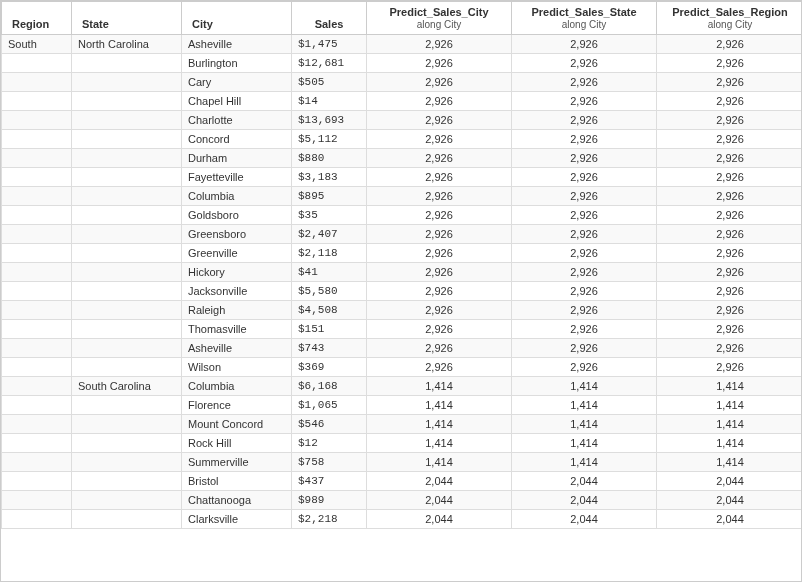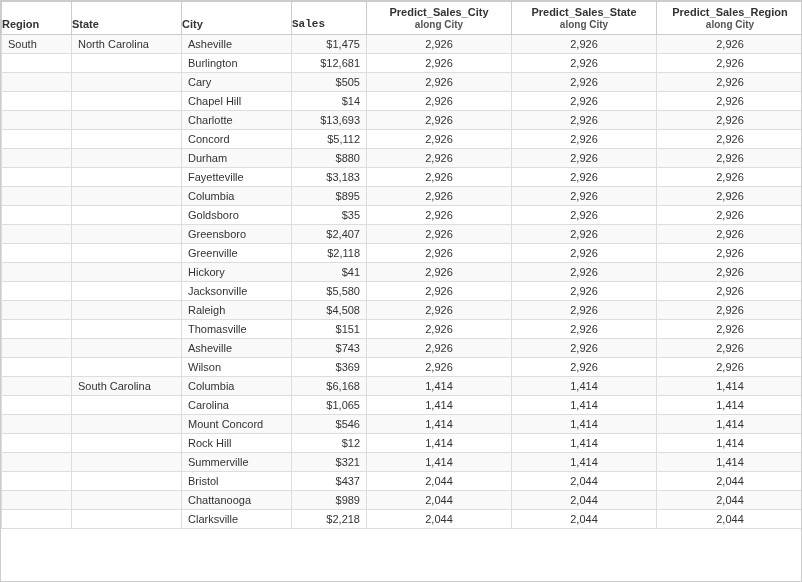--- a/index.html
+++ b/index.html
@@ -24,57 +24,56 @@
     col.col-state  { width: 110px; }
     col.col-city   { width: 110px; }
     col.col-sales  { width: 75px; }
     col.col-pred-city   { width: 145px; }
     col.col-pred-state  { width: 145px; }
     col.col-pred-region { width: 147px; }
 
     thead tr th {
       background: #fff;
       border: 1px solid #ccc;
-      padding: 4px 0;
+      padding: 4px 10px;
       text-align: left;
       font-weight: bold;
       font-size: 11px;
       vertical-align: bottom;
       position: sticky;
       top: 0;
       z-index: 10;
     }
     thead tr th.right {
-      text-align: left;
-      font-family: Liberation Mono, monospace;
+      text-align: center;
     }
     thead tr th.center {
       text-align: center;
     }
     tbody tr td {
       border: 1px solid #ddd;
       padding: 3px 6px;
       font-size: 11px;
       vertical-align: top;
     }
     tbody tr:nth-child(odd) td {
       background: #f9f9f9;
     }
     tbody tr:nth-child(even) td {
       background: #ffffff;
     }
     td.right {
-      text-align: right;
+      font-family: Liberation Mono, monospace;
     }
     td.center {
       text-align: center;
     }
     .header-sub {
       font-size: 10px;
-      font-weight: bold;
+      font-weight: normal;
       color: #555;
     }
   </style>
 </head>
 <body>
 
 <div class="table-container">
   <table>
     <colgroup>
       <col class="col-region">
@@ -273,21 +272,21 @@
           <td>South Carolina</td>
           <td>Columbia</td>
           <td class="right">$6,168</td>
           <td class="center">1,414</td>
           <td class="center">1,414</td>
           <td class="center">1,414</td>
         </tr>
         <tr>
           <td></td>
           <td></td>
-          <td>Carolina</td>
+          <td>Florence</td>
           <td class="right">$1,065</td>
           <td class="center">1,414</td>
           <td class="center">1,414</td>
           <td class="center">1,414</td>
         </tr>
         <tr>
           <td></td>
           <td></td>
           <td>Mount Concord</td>
           <td class="right">$546</td>
@@ -301,21 +300,21 @@
           <td>Rock Hill</td>
           <td class="right">$12</td>
           <td class="center">1,414</td>
           <td class="center">1,414</td>
           <td class="center">1,414</td>
         </tr>
         <tr>
           <td></td>
           <td></td>
           <td>Summerville</td>
-          <td class="right">$321</td>
+          <td class="right">$758</td>
           <td class="center">1,414</td>
           <td class="center">1,414</td>
           <td class="center">1,414</td>
         </tr>
         <tr>
           <td></td>
           <td></td>
           <td>Bristol</td>
           <td class="right">$437</td>
           <td class="center">2,044</td>

